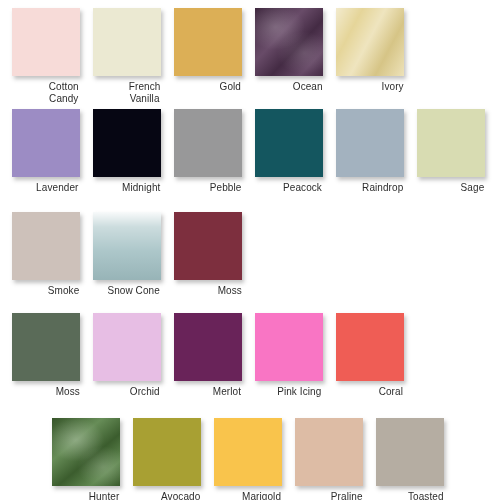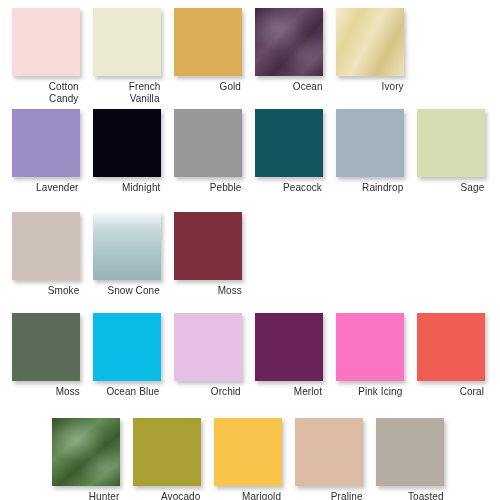--- a/index.html
+++ b/index.html
@@ -178,24 +178,20 @@
         <div class="swatch-chip" title="Wine" style="background-color: rgb(125, 47, 62);"></div>
         <div class="swatch-label">Moss</div>
       </div>
     </div>
   <div class="swatch-row row-4">
       <div class="swatch-cell">
         <div class="swatch-chip" title="Moss" style="background-color: rgb(90, 107, 88);"></div>
         <div class="swatch-label">Moss</div>
       </div>
       <div class="swatch-cell">
-        <div class="swatch-chip" title="Ocean Blue" style="background-color: rgb(10, 189, 232);"></div>
-        <div class="swatch-label">Ocean Blue</div>
-      </div>
-      <div class="swatch-cell">
         <div class="swatch-chip" title="Orchid" style="background-color: rgb(231, 190, 228);"></div>
         <div class="swatch-label">Orchid</div>
       </div>
       <div class="swatch-cell">
         <div class="swatch-chip" title="Merlot" style="background-color: rgb(105, 35, 89);"></div>
         <div class="swatch-label">Merlot</div>
       </div>
       <div class="swatch-cell">
         <div class="swatch-chip" title="Pink Icing" style="background-color: rgb(249, 117, 196);"></div>
         <div class="swatch-label">Pink Icing</div>

